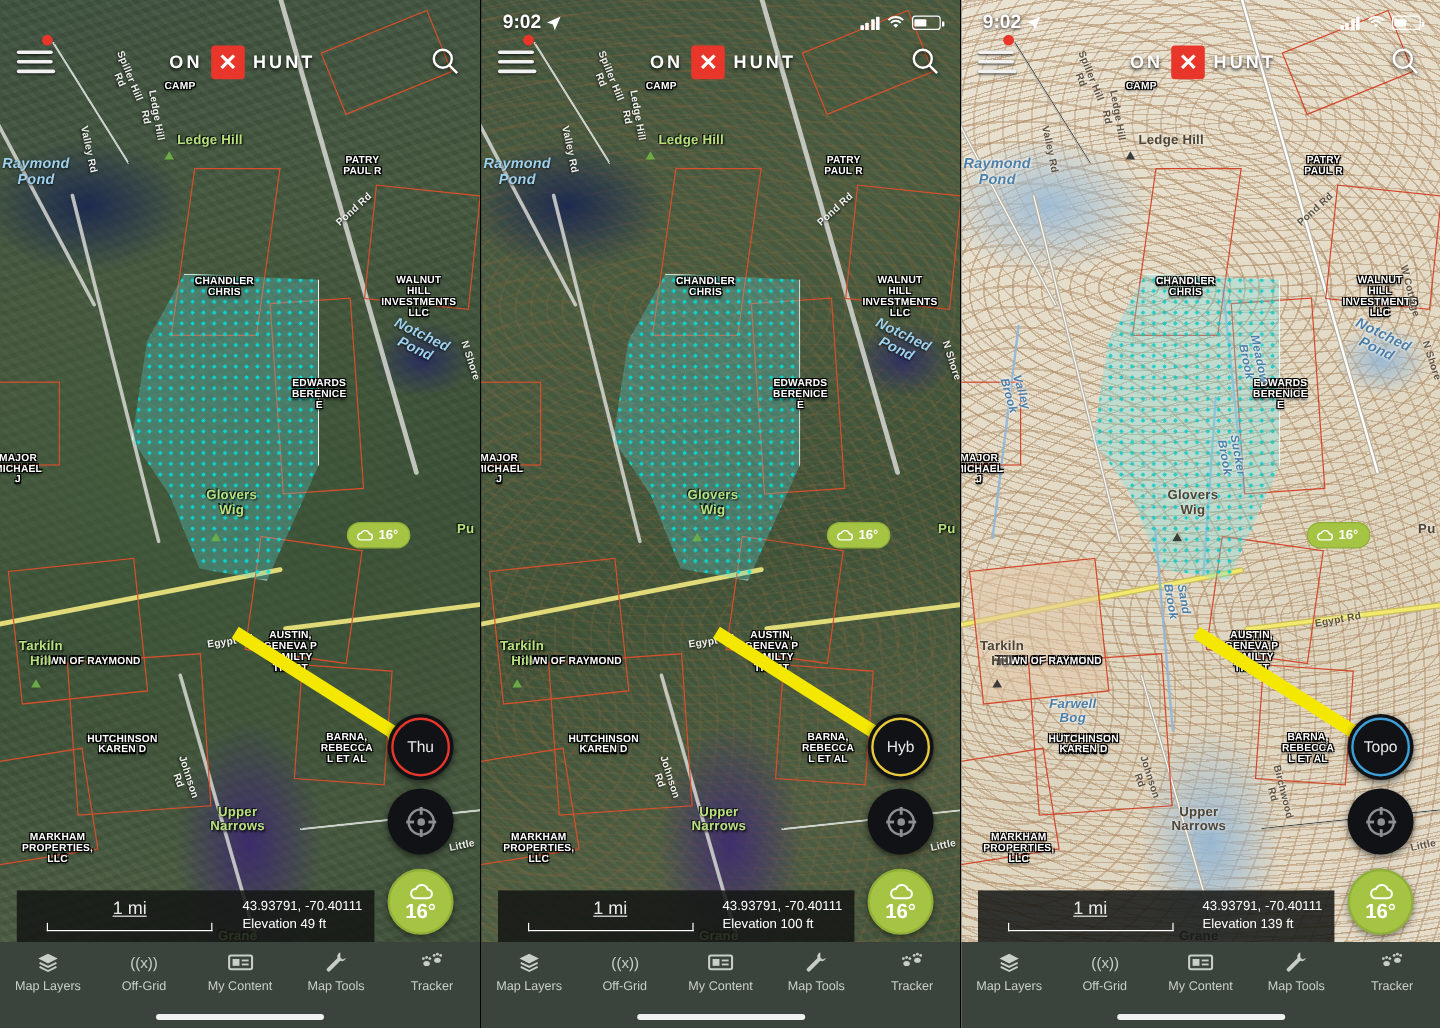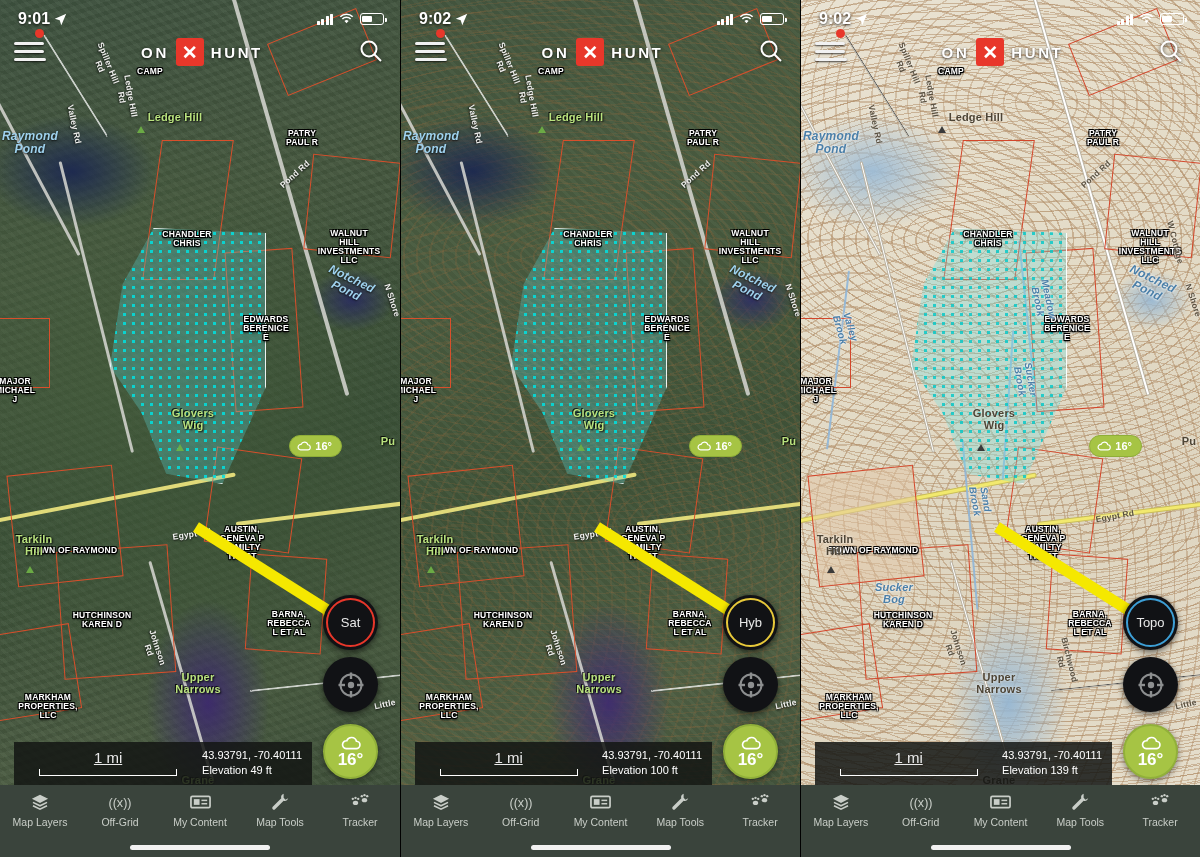--- a/index.html
+++ b/index.html
@@ -359,44 +359,20 @@
       <div class="lbl road-name" style="left:374px;top:296px;width:36px;transform:rotate(72deg);">N Shore</div>
       <div class="lbl road-name" style="left:128px;top:640px;width:50px;transform:rotate(72deg);">Johnson Rd</div>
       <div class="lbl road-name" style="left:366px;top:700px;width:38px;transform:rotate(-12deg);">Little</div>
     </div>
 
     <svg class="arrow-svg" viewBox="0 0 400 857">
       <line x1="196" y1="527" x2="340" y2="618" stroke="#f5e800" stroke-width="11"></line>
       <polygon points="352,626 322,606 326,634" fill="#f5e800"></polygon>
     </svg>
 
-    <div class="statusbar">
-      <div class="clock">
-        <span>9:01</span>
-        <svg width="13" height="13" viewBox="0 0 16 16">
-            <path d="M15 1 1 7l6 2 2 6z" fill="#fff"></path>
-          </svg>
-      </div>
-      <div class="status-right">
-        <div class="bars">
-            <i></i>
-            <i></i>
-            <i></i>
-            <i></i>
-          </div>
-        <svg width="15" height="12" viewBox="0 0 16 12">
-          <path d="M8 10.5 5.8 8.2a3.1 3.1 0 0 1 4.4 0z" fill="#fff"></path>
-          <path d="M3.6 6a6.2 6.2 0 0 1 8.8 0" stroke="#fff" stroke-width="1.7" fill="none"></path>
-          <path d="M1.4 3.6a9.3 9.3 0 0 1 13.2 0" stroke="#fff" stroke-width="1.7" fill="none"></path>
-        </svg>
-        <div class="battery">
-            <b></b>
-          </div>
-      </div>
-    </div>
 
     <div class="appbar">
       <div class="hamburger">
         <div class="notif-dot"></div>
         <span></span>
           <span></span>
           <span></span>
       </div>
       <div class="logo">
         <span class="word">ON</span>
@@ -412,21 +388,21 @@
     </div>
 
     <div class="weather-pill">
       <svg width="14" height="10" viewBox="0 0 18 12">
         <path d="M4.6 11h9a3.3 3.3 0 0 0 .3-6.6A4.6 4.6 0 0 0 5.2 4 3.5 3.5 0 0 0 4.6 11z" fill="none" stroke="#fff" stroke-width="1.5"></path>
       </svg>
       <span>16°</span>
     </div>
 
     <div class="maptype-btn" style="--ring:#e8372a;">
-      <span>Sat</span>
+      <span>Thu</span>
     </div>
 
     <div class="locate-btn">
       <svg width="30" height="30" viewBox="0 0 30 30">
         <circle cx="15" cy="15" r="10.5" stroke="#8d8f90" stroke-width="2" fill="none"></circle>
         <circle cx="15" cy="15" r="3.2" fill="#8d8f90"></circle>
         <line x1="15" y1="2.5" x2="15" y2="9" stroke="#8d8f90" stroke-width="2.4"></line>
         <line x1="15" y1="21" x2="15" y2="27.5" stroke="#8d8f90" stroke-width="2.4"></line>
         <line x1="2.5" y1="15" x2="9" y2="15" stroke="#8d8f90" stroke-width="2.4"></line>
         <line x1="21" y1="15" x2="27.5" y2="15" stroke="#8d8f90" stroke-width="2.4"></line>
@@ -797,21 +773,21 @@
       <div class="lbl water" style="left:-16px;top:130px;width:92px;">Raymond
 Pond</div>
       <div class="lbl water" style="left:312px;top:272px;width:74px;transform:rotate(26deg);">Notched
 Pond</div>
       <div class="lbl place" style="left:160px;top:672px;width:76px;">Upper
 Narrows</div>
       <div class="lbl water" style="left:212px;top:290px;width:60px;font-size:10px;transform:rotate(78deg);">Meadow Brook</div>
       <div class="lbl water" style="left:16px;top:318px;width:56px;font-size:10px;transform:rotate(74deg);">Valley Brook</div>
       <div class="lbl water" style="left:196px;top:370px;width:56px;font-size:10px;transform:rotate(80deg);">Sucker Brook</div>
       <div class="lbl water" style="left:154px;top:490px;width:50px;font-size:10px;transform:rotate(80deg);">Sand Brook</div>
-      <div class="lbl water" style="left:62px;top:582px;width:62px;font-size:11px;">Sucker
+      <div class="lbl water" style="left:62px;top:582px;width:62px;font-size:11px;">Farwell
 Bog</div>
 
       <div class="lbl place" style="left:134px;top:112px;width:82px;">Ledge Hill</div>
       <div class="peak-tri" style="left:137px;top:126px;"></div>
       <div class="lbl place" style="left:162px;top:408px;width:62px;">Glovers
 Wig</div>
       <div class="peak-tri" style="left:176px;top:444px;"></div>
       <div class="lbl place" style="left:6px;top:534px;width:56px;">Tarkiln
 Hill</div>
       <div class="peak-tri" style="left:26px;top:566px;"></div>

